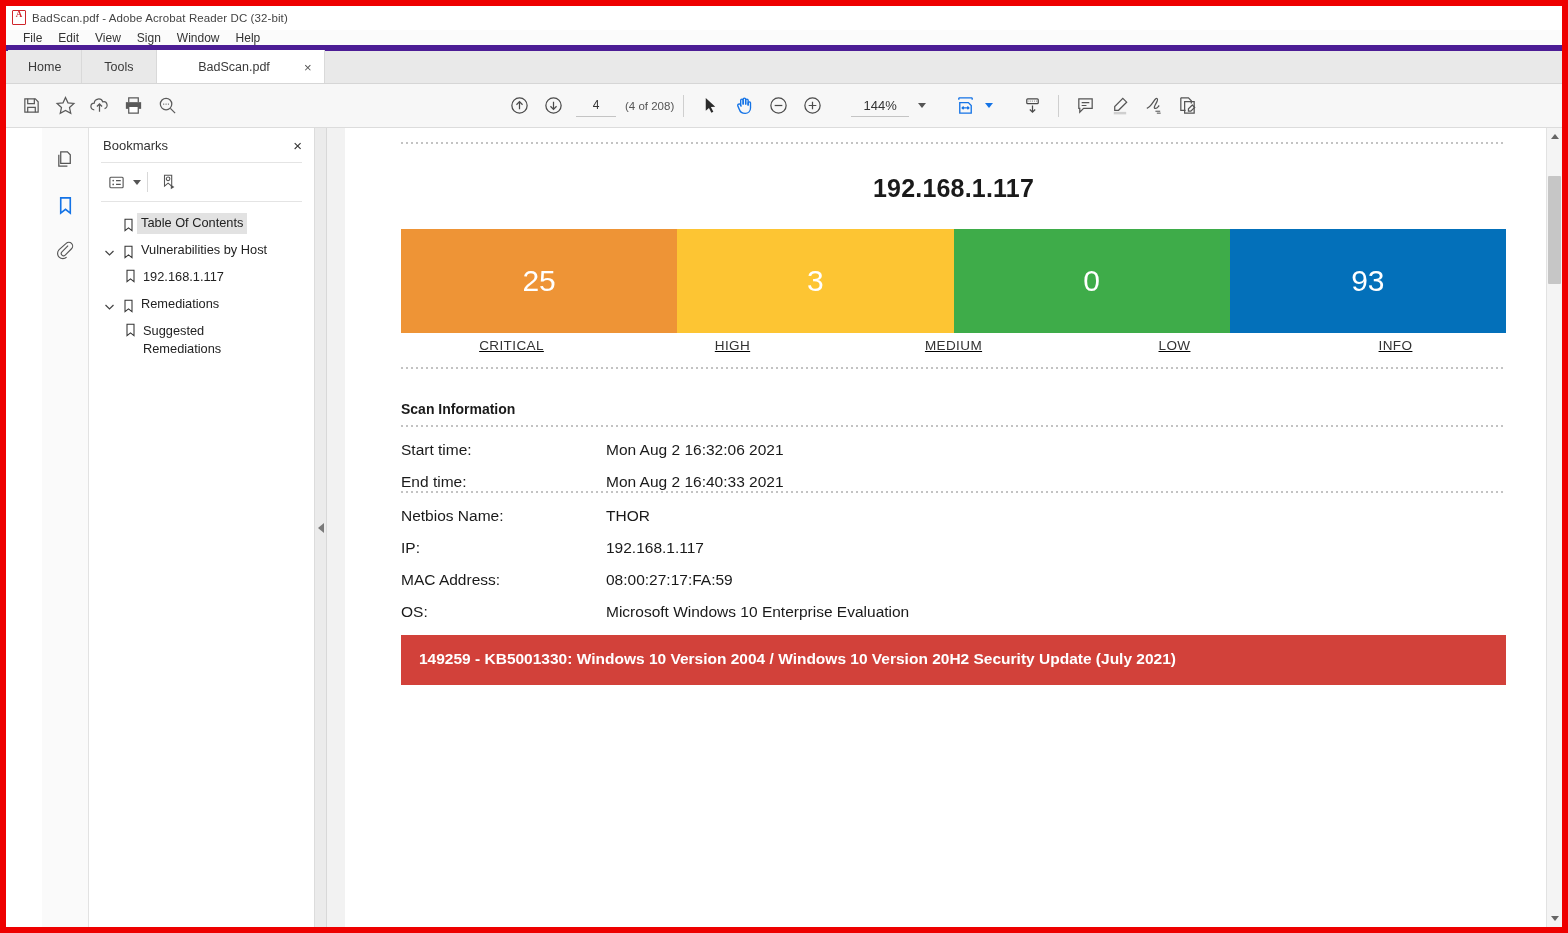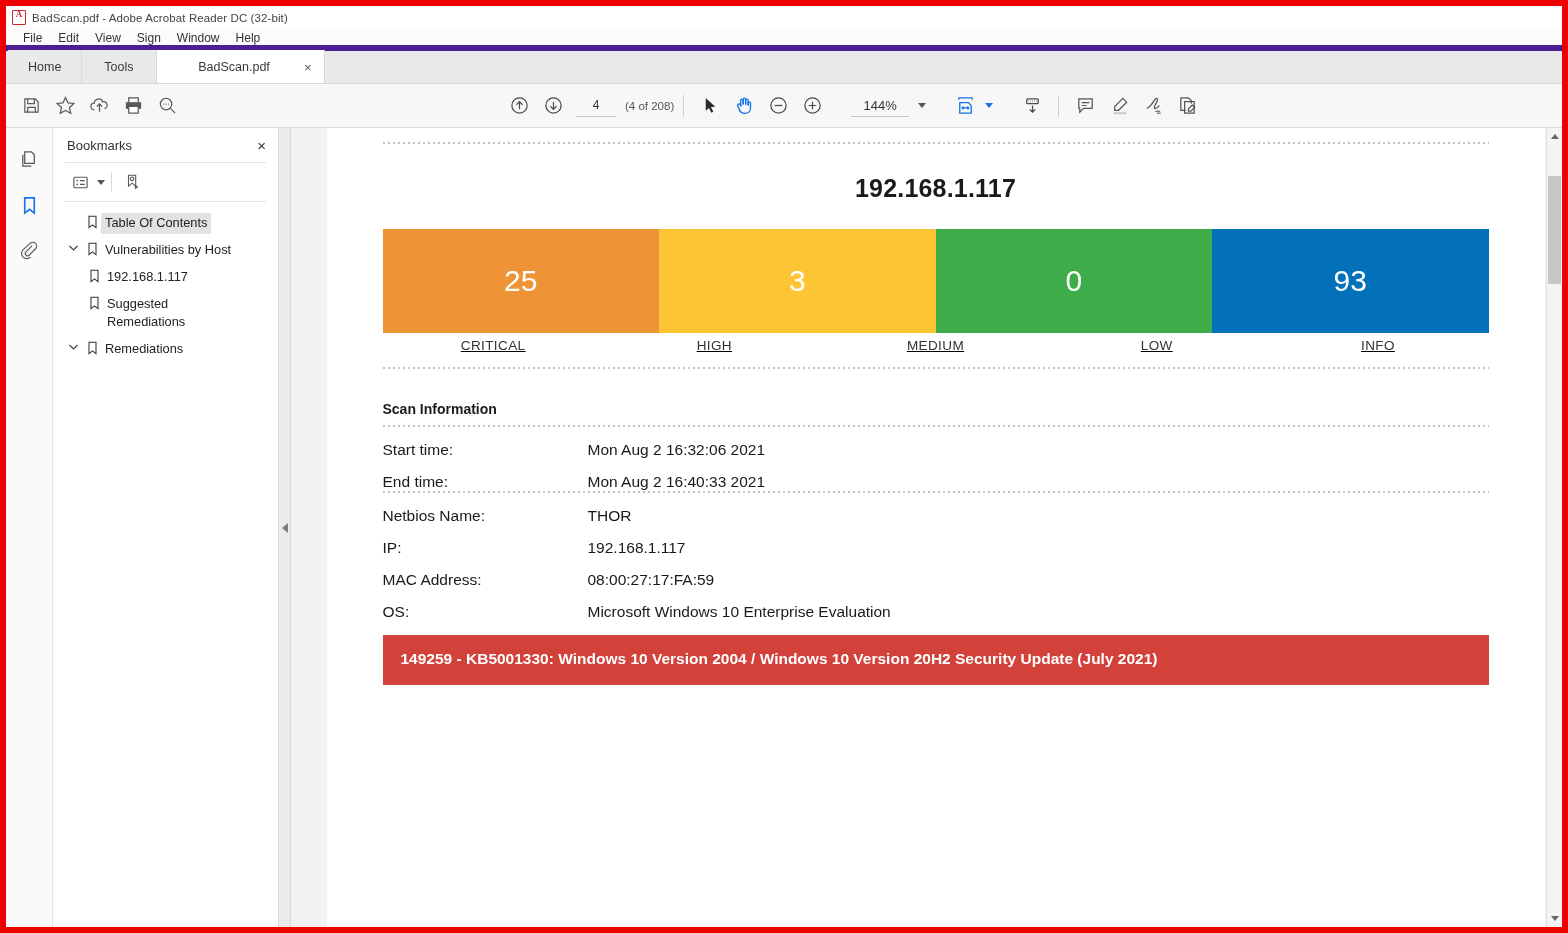--- a/index.html
+++ b/index.html
@@ -129,20 +129,21 @@
   .blue-caret {
     width: 0; height: 0;
     border-left: 4px solid transparent; border-right: 4px solid transparent;
     border-top: 5px solid #1473e6; margin-left: 3px;
   }
 
   
   .body {
     flex: 1 1 auto; display: flex; min-height: 0;
     background: #ffffff;
+    padding-left: 36px;
   }
 
   
   .rail {
     width: 47px; flex: 0 0 47px;
     background: #fafafa;
     border-right: 1px solid #e2e2e2;
     display: flex; flex-direction: column; align-items: center;
     padding-top: 14px;
   }
@@ -189,21 +190,21 @@
     width: 20px; flex: 0 0 20px;
     display: flex; align-items: center; justify-content: center;
     padding-top: 4px;
   }
   .bm-ico {
     width: 18px; flex: 0 0 18px;
     display: flex; align-items: flex-start; justify-content: center;
     padding-top: 2px;
   }
   .bm-label { padding: 1px 4px 2px 4px; line-height: 18px; }
-  .ind-0 { padding-left: 10px; }
+  .ind-0 { padding-left: 10px; align-items: center; }
   .ind-1 { padding-left: 32px; }
 
   
   .collapse-handle {
     width: 12px; flex: 0 0 12px;
     background: #ebebeb;
     border-right: 1px solid #d8d8d8;
     display: flex; align-items: center; justify-content: center;
     cursor: pointer;
   }
@@ -535,41 +536,41 @@
 
         <div class="bm-row ind-1">
           <div class="bm-ico">
             <svg width="13" height="14" viewBox="0 0 14 16" fill="none" stroke="#333" stroke-width="1.2">
                   <path d="M3 1.5h8v13l-4-3.2-4 3.2z"></path>
                 </svg>
           </div>
           <div class="bm-label">192.168.1.117</div>
         </div>
 
+        <div class="bm-row ind-0">
+          <div class="bm-twist">
+            <svg width="11" height="8" viewBox="0 0 12 9" fill="none" stroke="#444" stroke-width="1.4">
+                  <path d="M1.5 2.2L6 6.6l4.5-4.4"></path>
+                </svg>
+          </div>
+          <div class="bm-ico">
+            <svg width="13" height="14" viewBox="0 0 14 16" fill="none" stroke="#333" stroke-width="1.2">
+                  <path d="M3 1.5h8v13l-4-3.2-4 3.2z"></path>
+                </svg>
+          </div>
+          <div class="bm-label">Remediations</div>
+        </div>
+
         <div class="bm-row ind-1">
           <div class="bm-ico">
             <svg width="13" height="14" viewBox="0 0 14 16" fill="none" stroke="#333" stroke-width="1.2">
                   <path d="M3 1.5h8v13l-4-3.2-4 3.2z"></path>
                 </svg>
           </div>
           <div class="bm-label" style="max-width:108px">Suggested Remediations</div>
-        </div>
-
-        <div class="bm-row ind-0">
-          <div class="bm-twist">
-            <svg width="11" height="8" viewBox="0 0 12 9" fill="none" stroke="#444" stroke-width="1.4">
-                  <path d="M1.5 2.2L6 6.6l4.5-4.4"></path>
-                </svg>
-          </div>
-          <div class="bm-ico">
-            <svg width="13" height="14" viewBox="0 0 14 16" fill="none" stroke="#333" stroke-width="1.2">
-                  <path d="M3 1.5h8v13l-4-3.2-4 3.2z"></path>
-                </svg>
-          </div>
-          <div class="bm-label">Remediations</div>
         </div>
       </div>
     </div>
 
     <div class="collapse-handle">
       <div class="collapse-arrow"></div>
     </div>
 
     <div class="docview">
       <div class="gutter-l"></div>

